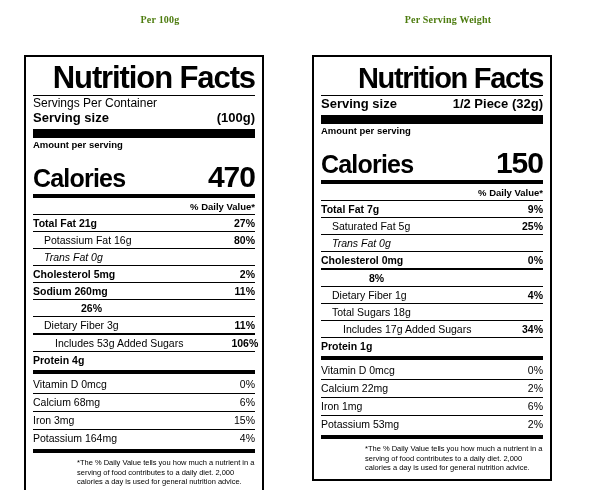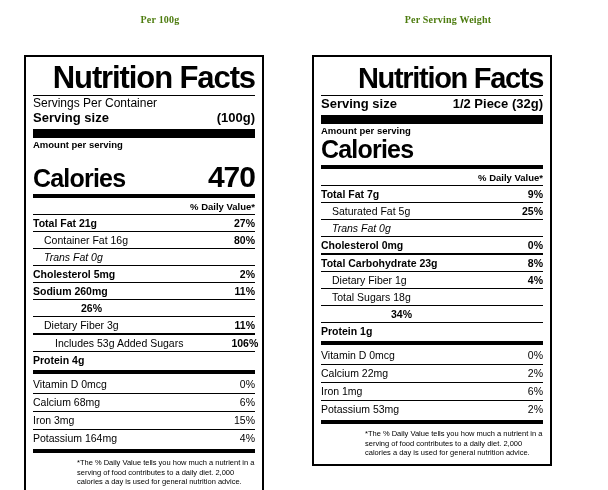--- a/index.html
+++ b/index.html
@@ -177,21 +177,21 @@
       <div class="rule-med"></div>
       <div class="dv-header">% Daily Value*</div>
       <div class="rule-hair"></div>
       <div id="nutrients-0">
           <div class="nrow bold">
             <span class="nm">Total Fat 21g</span>
             <span class="pct">27%</span>
           </div>
           <div class="rule-hair"></div>
           <div class="nrow indent1">
-            <span class="nm">Container Fat 16g</span>
+            <span class="nm">Potassium Fat 16g</span>
             <span class="pct">80%</span>
           </div>
           <div class="rule-hair"></div>
           <div class="nrow indent1">
             <span class="nm italic">Trans Fat 0g</span>
             <span class="pct"></span>
           </div>
           <div class="rule-hair"></div>
           <div class="nrow bold">
             <span class="nm">Cholesterol 5mg</span>
@@ -258,20 +258,21 @@
       <div class="nf-title small">Nutrition Facts</div>
       <div class="rule-thin"></div>
       <div class="serving-size-row">
         <span>Serving size</span>
         <span class="val">1/2 Piece (32g)</span>
       </div>
       <div class="rule-thick"></div>
       <div class="amount-per">Amount per serving</div>
       <div class="calories-row">
         <span class="calories-label">Calories</span>
+        <span class="calories-value">150</span>
       </div>
       <div class="rule-med"></div>
       <div class="dv-header">% Daily Value*</div>
       <div class="rule-hair"></div>
       <div id="nutrients-1">
           <div class="nrow bold">
             <span class="nm">Total Fat 7g</span>
             <span class="pct">9%</span>
           </div>
           <div class="rule-hair"></div>
@@ -285,35 +286,35 @@
             <span class="pct"></span>
           </div>
           <div class="rule-hair"></div>
           <div class="nrow bold">
             <span class="nm">Cholesterol 0mg</span>
             <span class="pct">0%</span>
           </div>
           <div class="rule-hair"></div>
           <div class="rule-hair"></div>
           <div class="nrow bold">
-            <span class="nm">Total Carbohydrate 23g</span>
             <span class="pct">8%</span>
           </div>
           <div class="rule-hair"></div>
           <div class="nrow indent1">
             <span class="nm">Dietary Fiber 1g</span>
             <span class="pct">4%</span>
           </div>
           <div class="rule-hair"></div>
           <div class="nrow indent1">
             <span class="nm">Total Sugars 18g</span>
             <span class="pct"></span>
           </div>
           <div class="rule-hair"></div>
           <div class="nrow indent2">
+            <span class="nm">Includes 17g Added Sugars</span>
             <span class="pct">34%</span>
           </div>
           <div class="rule-hair"></div>
           <div class="nrow bold">
             <span class="nm">Protein 1g</span>
             <span class="pct"></span>
           </div>
         </div>
       <div class="rule-med"></div>
       <div id="vitamins-1">

